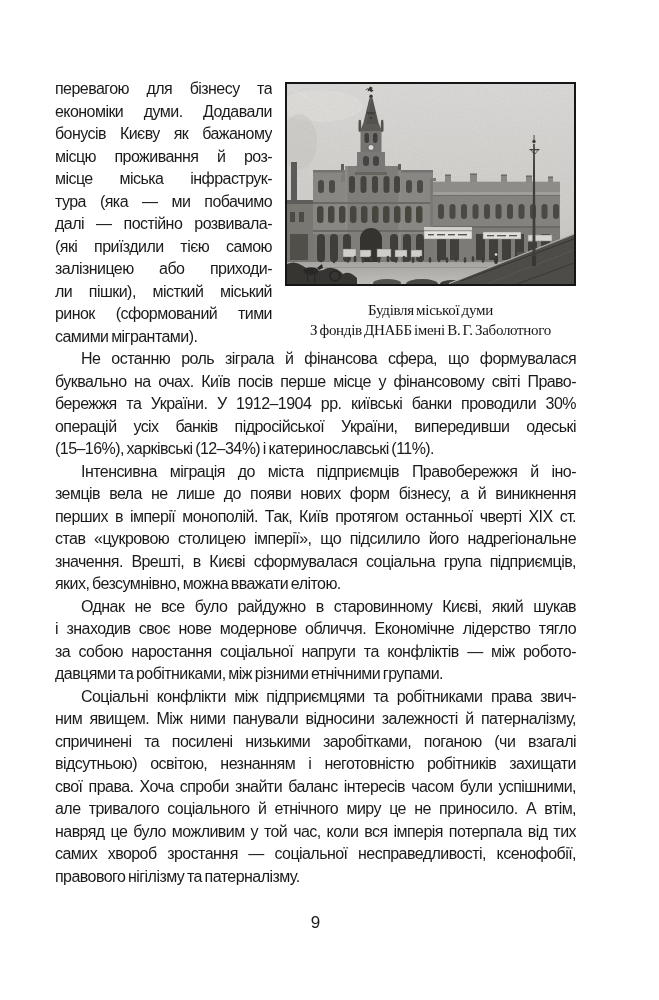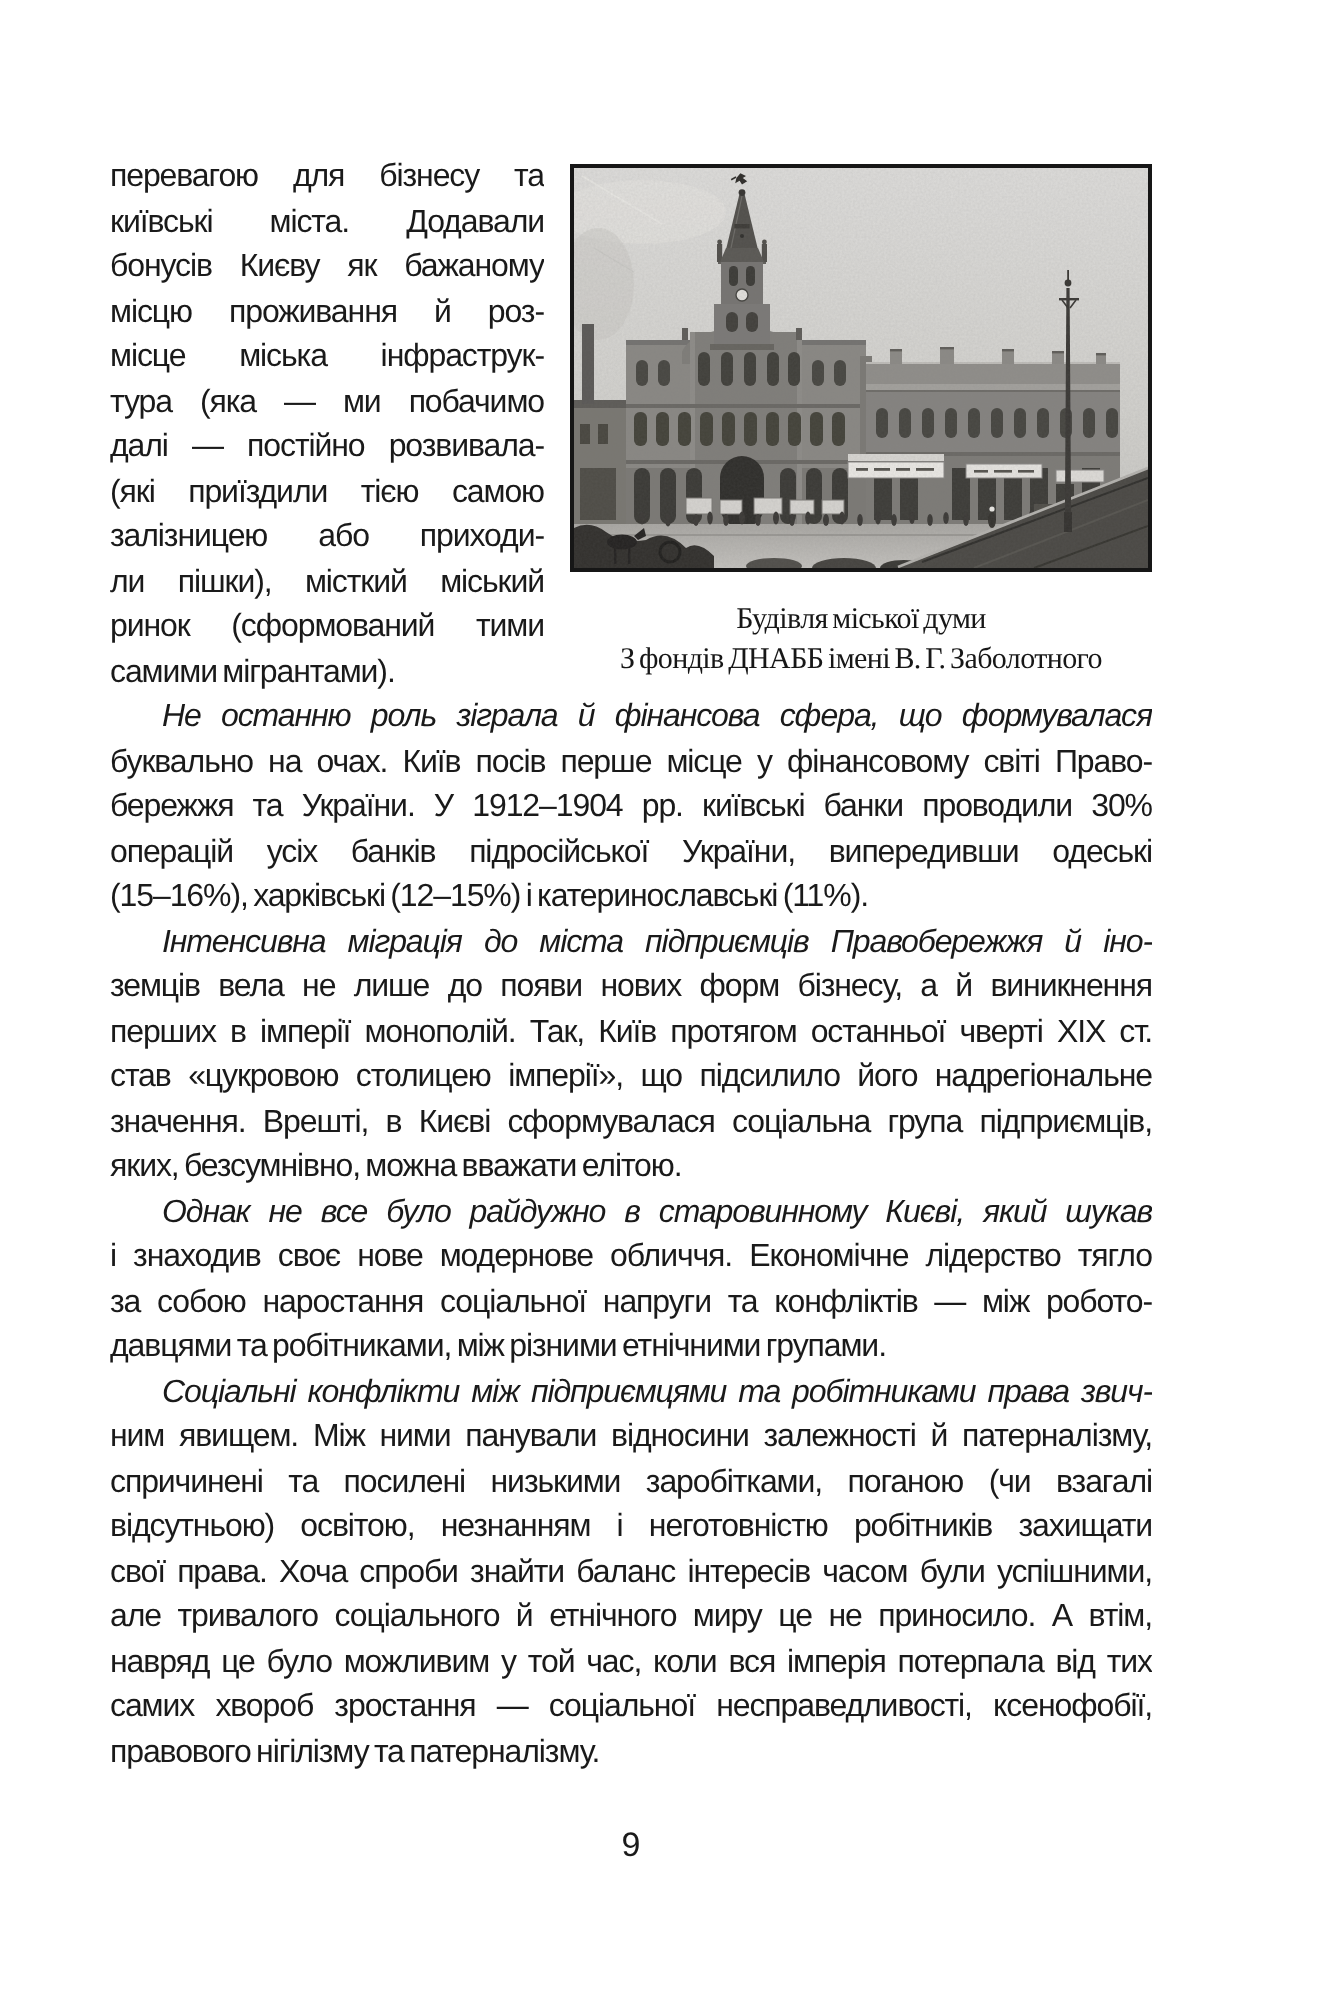--- a/index.html
+++ b/index.html
@@ -4,21 +4,21 @@
 <style>
   html,body{margin:0;padding:0;background:#ffffff;}
   .page{
     position:relative;width:659px;height:1000px;background:#ffffff;overflow:hidden;
     font-family:"Liberation Sans","DejaVu Sans",sans-serif;color:#1a1a1a;
   }
   .content{position:absolute;left:55px;top:78px;width:521px;}
   .text-flow{font-size:16px;line-height:22.5px;letter-spacing:-0.55px;word-spacing:-1.2px;}
   .line{text-align:justify;text-align-last:justify;max-height:23px;overflow:hidden;}
   .line.lastline{text-align-last:left;}
-  .line.indent{text-indent:26px;font-style:italic;}
+  .line.indent{text-indent:26px;}
   .photo-figure{float:right;margin:4px 0 6px 13px;width:291px;}
   .photo-frame{width:287px;height:200px;border:2px solid #161616;background:#cfcfcb;}
   .photo-frame svg{display:block;width:287px;height:200px;}
   .caption{
     margin-top:14px;text-align:center;
     font-family:"Liberation Serif","DejaVu Serif",serif;
     font-size:15px;line-height:20px;letter-spacing:-0.3px;color:#171717;
   }
   .page-number{
     position:absolute;left:55px;top:913px;width:521px;text-align:center;
@@ -268,36 +268,36 @@
             <rect x="0" y="0" width="287" height="200" filter="url(#grain)" opacity="0.45"></rect>
           </svg>
         </div>
         <figcaption class="caption">
           <div class="cap-line">Будівля міської думи</div>
           <div class="cap-line">З фондів ДНАББ імені В. Г. Заболотного</div>
         </figcaption>
       </figure>
 
     <div class="line">перевагою для бізнесу та</div>
-        <div class="line">київські міста. Додавали</div>
+        <div class="line">економіки думи. Додавали</div>
         <div class="line">бонусів Києву як бажаному</div>
         <div class="line">місцю проживання й роз-</div>
         <div class="line">місце міська інфраструк-</div>
         <div class="line">тура (яка — ми побачимо</div>
         <div class="line">далі — постійно розвивала-</div>
         <div class="line">(які приїздили тією самою</div>
         <div class="line">залізницею або приходи-</div>
         <div class="line">ли пішки), місткий міський</div>
         <div class="line">ринок (сформований тими</div>
         <div class="line lastline">самими мігрантами).</div>
         <div class="line indent">Не останню роль зіграла й фінансова сфера, що формувалася</div>
         <div class="line">буквально на очах. Київ посів перше місце у фінансовому світі Право-</div>
         <div class="line">бережжя та України. У 1912–1904 рр. київські банки проводили 30%</div>
         <div class="line">операцій усіх банків підросійської України, випередивши одеські</div>
-        <div class="line lastline">(15–16%), харківські (12–15%) і катеринославські (11%).</div>
+        <div class="line lastline">(15–16%), харківські (12–34%) і катеринославські (11%).</div>
         <div class="line indent">Інтенсивна міграція до міста підприємців Правобережжя й іно-</div>
         <div class="line">земців вела не лише до появи нових форм бізнесу, а й виникнення</div>
         <div class="line">перших в імперії монополій. Так, Київ протягом останньої чверті XIX ст.</div>
         <div class="line">став «цукровою столицею імперії», що підсилило його надрегіональне</div>
         <div class="line">значення. Врешті, в Києві сформувалася соціальна група підприємців,</div>
         <div class="line lastline">яких, безсумнівно, можна вважати елітою.</div>
         <div class="line indent">Однак не все було райдужно в старовинному Києві, який шукав</div>
         <div class="line">і знаходив своє нове модернове обличчя. Економічне лідерство тягло</div>
         <div class="line">за собою наростання соціальної напруги та конфліктів — між робото-</div>
         <div class="line lastline">давцями та робітниками, між різними етнічними групами.</div>

